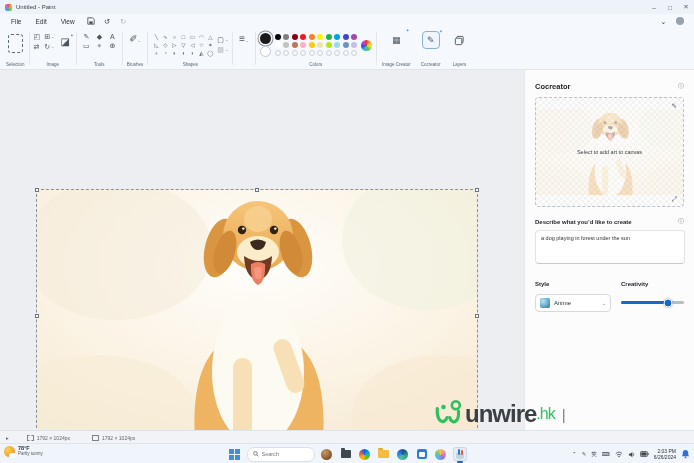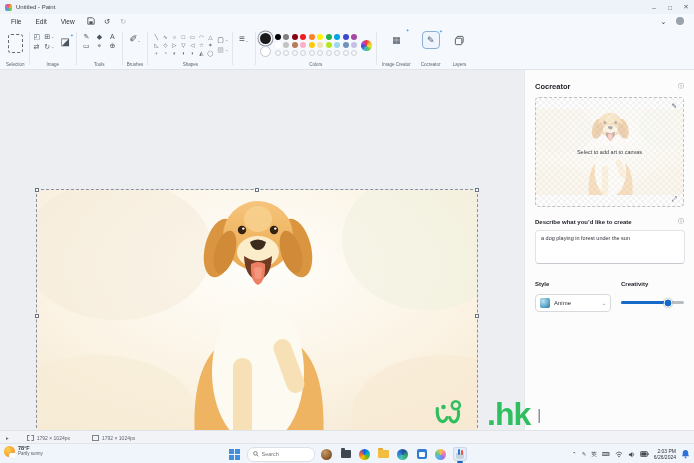--- a/index.html
+++ b/index.html
@@ -152,21 +152,21 @@
   .ic-paint .br1{position:absolute;left:3px;top:0;width:2px;height:6px;background:#2f7cd6;border-radius:1px;}
   .ic-paint .br2{position:absolute;left:6px;top:1px;width:2px;height:5px;background:#e8584a;border-radius:1px;}
   #tray{position:absolute;right:4px;top:0;height:20px;display:flex;align-items:center;gap:5px;}
   .tray-g{font-size:5.5px;color:#42474d;}
   .clock{display:flex;flex-direction:column;align-items:flex-end;line-height:6px;}
   .clock span{font-size:5px;color:#2d3238;}
   .bell{width:9px;height:10px;}
   
   #watermark{position:absolute;left:432px;top:398px;display:flex;align-items:center;z-index:50;}
   .wm-brand{font-size:24px;font-weight:bold;color:#3c4046;letter-spacing:-1px;line-height:24px;}
-  .wm-tld{font-size:32px;font-weight:bold;color:#2fbf5f;letter-spacing:-1px;line-height:24px;margin-left:22px;}
+  .wm-tld{font-size:16px;font-weight:normal;color:#2fbf5f;letter-spacing:-1px;line-height:24px;}
   .wm-div{font-size:15px;color:#777c83;margin:0 5px 0 7px;font-weight:200;}
   .wm-tag{font-size:15px;font-weight:bold;color:#33383f;white-space:nowrap;}
 </style>
 </head>
 <body>
 
 <svg width="0" height="0" style="position:absolute" aria-hidden="true">
   <defs>
     <radialGradient id="bgGlow" cx="50%" cy="30%" r="85%">
       <stop offset="0%" stop-color="#fffefb"></stop>
@@ -484,20 +484,21 @@
   </span>
 </div>
 
 <div id="watermark">
   <svg width="30" height="32" viewBox="0 0 34 36" style="margin-right:3px;">
     <path d="M6 12 C5 26 13 31 17 22" fill="none" stroke="#2fbf5f" stroke-width="3.6" stroke-linecap="round"></path>
     <path d="M20 22 C23 31 31 27 30 15" fill="none" stroke="#2fbf5f" stroke-width="3.6" stroke-linecap="round"></path>
     <circle cx="27" cy="8" r="4.5" fill="none" stroke="#2fbf5f" stroke-width="3"></circle>
     <circle cx="13" cy="10" r="2.6" fill="#2fbf5f"></circle>
   </svg>
+  <span class="wm-brand">unwire</span>
   <span class="wm-tld">.hk</span>
   <span class="wm-div">|</span>
 </div>
 
 <div id="taskbar">
   <div id="weather">
     <span class="sun"></span>
     <span class="wtxt">
       <span class="wtemp">78°F</span>
       <span class="wcond">Partly sunny</span>

